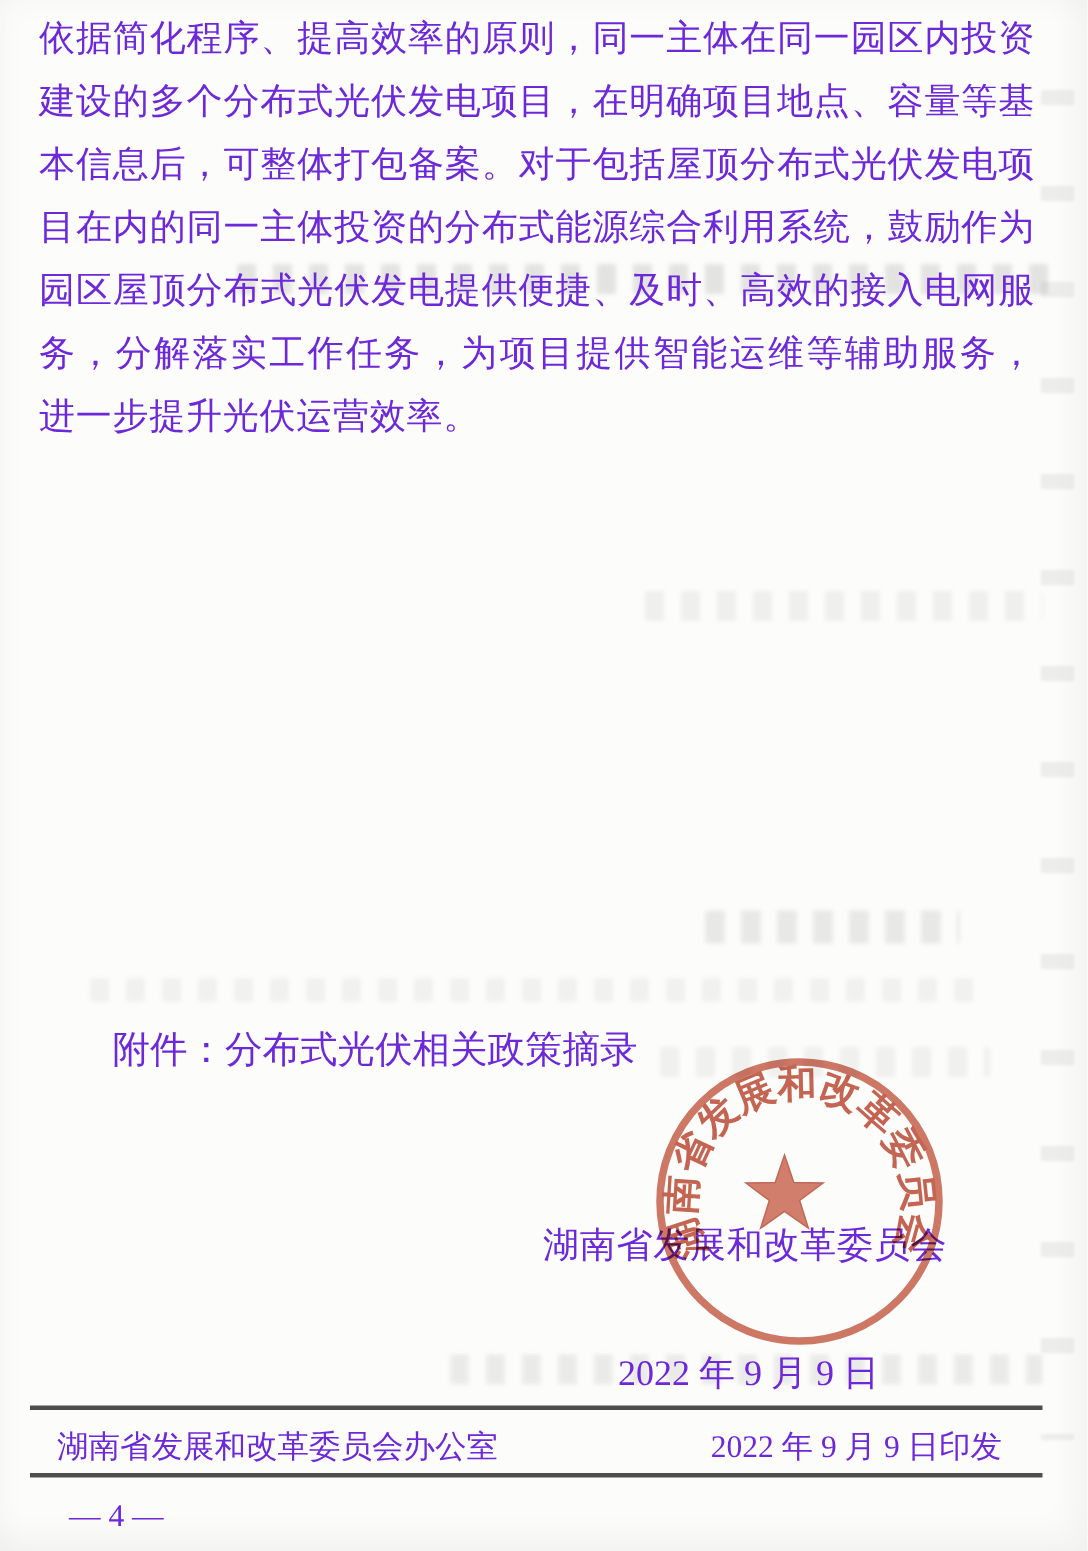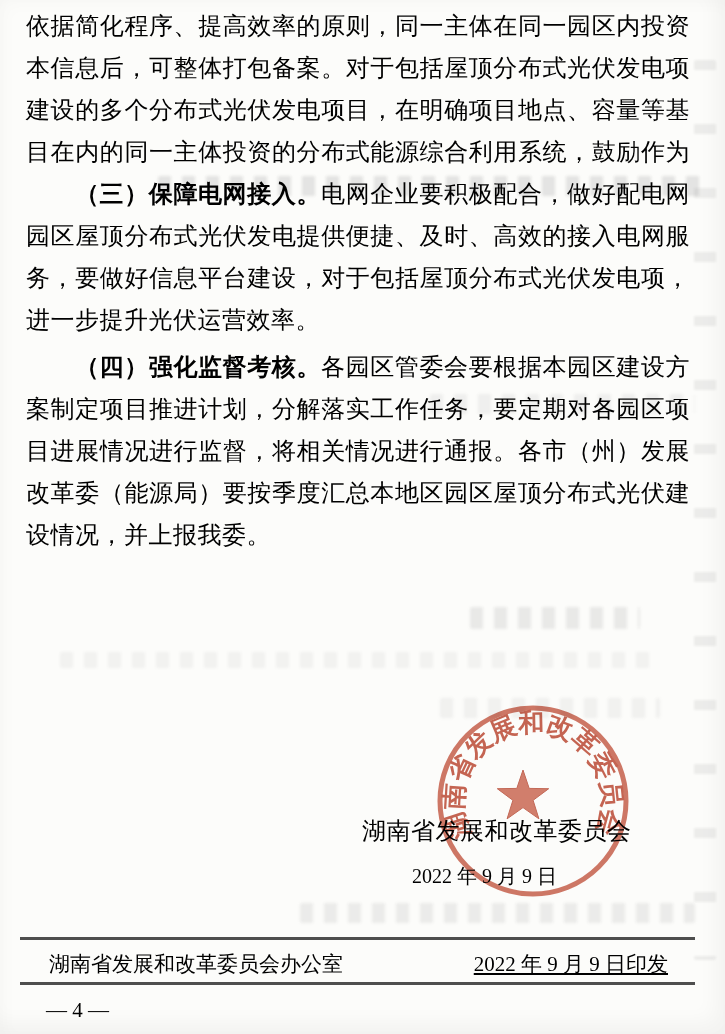--- a/index.html
+++ b/index.html
@@ -3,46 +3,46 @@
 <meta charset="utf-8">
 <style>
   * { margin:0; padding:0; box-sizing:border-box; }
   html,body { width:725px; height:1034px; }
   body { background:#ffffff; }
   .page {
     position:relative; width:725px; height:1034px; overflow:hidden;
     background:#fcfcfa;
     box-shadow: inset -9px -11px 20px rgba(0,0,0,.04), inset 5px 5px 16px rgba(0,0,0,.02);
     font-family:"Liberation Serif","DejaVu Serif",serif;
-    color:#000000;
+    color:#6d28d9;
   }
   
   .body-text { position:absolute; left:26px; top:5px; width:664px; font-size:24px; z-index:1; }
   .line { height:42px; line-height:42px; letter-spacing:.5px; overflow:visible; }
   .fill { text-align:justify; text-align-last:justify; }
   .indent { padding-left:49px; }
   .lead { font-family:"Liberation Sans","DejaVu Sans",sans-serif; font-weight:700; }
   .para.extra-gap { margin-top:5px; }
   
   .attachment { position:absolute; left:26px; top:680px; width:664px; height:42px; line-height:42px;
     font-size:25px; padding-left:49px; z-index:1; }
   
   .signature { position:absolute; left:362px; top:810px; height:42px; line-height:42px;
     font-size:24px; letter-spacing:.5px; z-index:2; }
-  .sign-date { position:absolute; left:412px; top:855px; height:42px; line-height:42px;
-    font-size:20px; z-index:2; }
+  .sign-date { position:absolute; left:412px; top:895px; height:42px; line-height:42px;
+    font-size:24px; z-index:2; }
   
   .seal { position:absolute; left:433px; top:699px; width:200px; height:204px; z-index:3;
     mix-blend-mode:multiply; opacity:.88; }
   
   .footer-rule { position:absolute; left:20px; width:675px; height:3px; background:#4e4e4e; z-index:1; }
   .rule-top { top:937px; }
   .rule-bottom { top:982px; }
-  .footer-office { position:absolute; left:38px; top:948px; height:32px; line-height:32px; font-size:21px; z-index:1;margin-left:11px; }
-  .footer-print { position:absolute; right:57px; top:948px; height:32px; line-height:32px; font-size:21px; z-index:1;text-decoration:underline; }
+  .footer-office { position:absolute; left:38px; top:948px; height:32px; line-height:32px; font-size:21px; z-index:1; }
+  .footer-print { position:absolute; right:57px; top:948px; height:32px; line-height:32px; font-size:21px; z-index:1; }
   .page-number { position:absolute; left:46px; top:996px; height:28px; line-height:28px; font-size:21px; z-index:1; }
   
   .ghost { position:absolute; z-index:0; filter:blur(1.5px); border-radius:2px;
     background:repeating-linear-gradient(90deg, rgba(152,152,152,.24) 0 13px, rgba(152,152,152,0) 13px 24px); }
   .g1 { left:158px; top:176px; width:545px; height:20px; }
   .g2 { left:430px; top:394px; width:265px; height:20px; opacity:.55; }
   .g3 { left:470px; top:607px; width:170px; height:22px; opacity:.8; }
   .g4 { left:60px;  top:652px; width:600px; height:16px; opacity:.45; }
   .g5 { left:440px; top:698px; width:220px; height:20px; opacity:.5; }
   .g6 { left:300px; top:903px; width:395px; height:20px; opacity:.7; }
@@ -58,39 +58,32 @@
   <div class="ghost g2"></div>
   <div class="ghost g3"></div>
   <div class="ghost g4"></div>
   <div class="ghost g5"></div>
   <div class="ghost g6"></div>
   <div class="ghost g7"></div>
 
   <div class="body-text">
       <div class="para">
         <div class="line fill">依据简化程序、提高效率的原则，同一主体在同一园区内投资</div>
+        <div class="line fill">建设的多个分布式光伏发电项目，在明确项目地点、容量等基</div>
         <div class="line fill">本信息后，可整体打包备案。对于包括屋顶分布式光伏发电项</div>
-        <div class="line fill">建设的多个分布式光伏发电项目，在明确项目地点、容量等基</div>
         <div class="line fill">目在内的同一主体投资的分布式能源综合利用系统，鼓励作为</div>
       </div>
       <div class="para">
-        <div class="line fill indent"><b class="lead">（三）保障电网接入。</b>电网企业要积极配合，做好配电网</div>
         <div class="line fill">园区屋顶分布式光伏发电提供便捷、及时、高效的接入电网服</div>
-        <div class="line fill">务，要做好信息平台建设，对于包括屋顶分布式光伏发电项，</div>
+        <div class="line fill">务，分解落实工作任务，为项目提供智能运维等辅助服务，</div>
         <div class="line">进一步提升光伏运营效率。</div>
-      </div>
-      <div class="para extra-gap">
-        <div class="line fill indent"><b class="lead">（四）强化监督考核。</b>各园区管委会要根据本园区建设方</div>
-        <div class="line fill">案制定项目推进计划，分解落实工作任务，要定期对各园区项</div>
-        <div class="line fill">目进展情况进行监督，将相关情况进行通报。各市（州）发展</div>
-        <div class="line fill">改革委（能源局）要按季度汇总本地区园区屋顶分布式光伏建</div>
-        <div class="line">设情况，并上报我委。</div>
       </div>
     </div>
 
+  <div class="attachment"><span>附件：</span><span>分布式光伏相关政策摘录</span></div>
 
   <div class="signature">湖南省发展和改革委员会</div>
   <div class="sign-date">2022 年 9 月 9 日</div>
 
   <svg class="seal" viewBox="0 0 200 204" aria-hidden="true">
     <circle cx="100" cy="102" r="93" fill="none" stroke="#c4543f" stroke-width="5" stroke-opacity="0.9"></circle>
     <polygon points="90,71 96.2,89.4 115.7,89.7 100.1,101.3 105.9,119.8 90,108.6 74.1,119.8 79.9,101.3 64.3,89.7 83.8,89.4" fill="#cb6450" stroke="#bd5440" stroke-width="1" fill-opacity="0.95"></polygon>
     <path id="sealArc" d="M 39.4 137.5 A 70 70 0 1 1 160.6 137.5" fill="none"></path>
     <text font-size="26" font-weight="bold" fill="#c0503b" font-family="&quot;Liberation Sans&quot;,&quot;DejaVu Sans&quot;,sans-serif">
       <textPath href="#sealArc" startOffset="2">湖南省发展和改革委员会</textPath>

